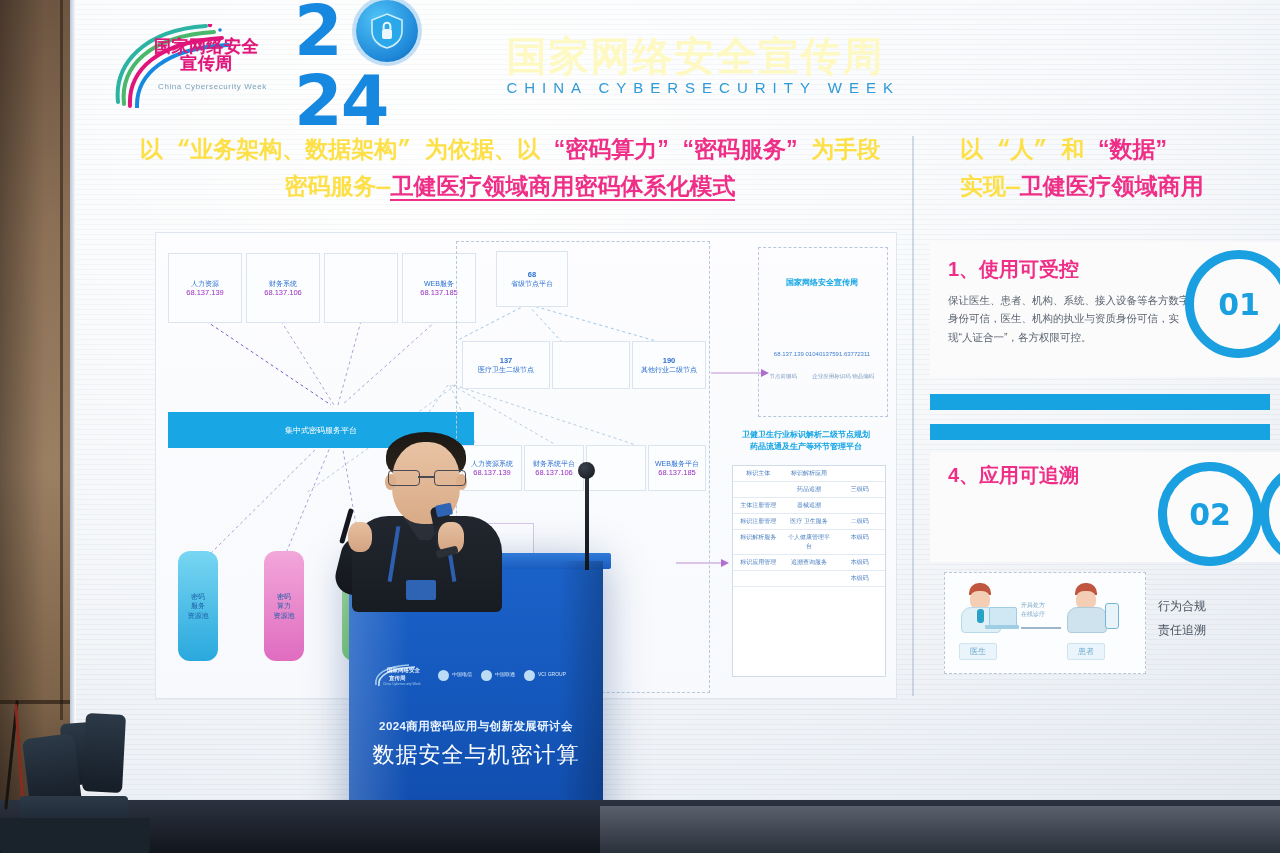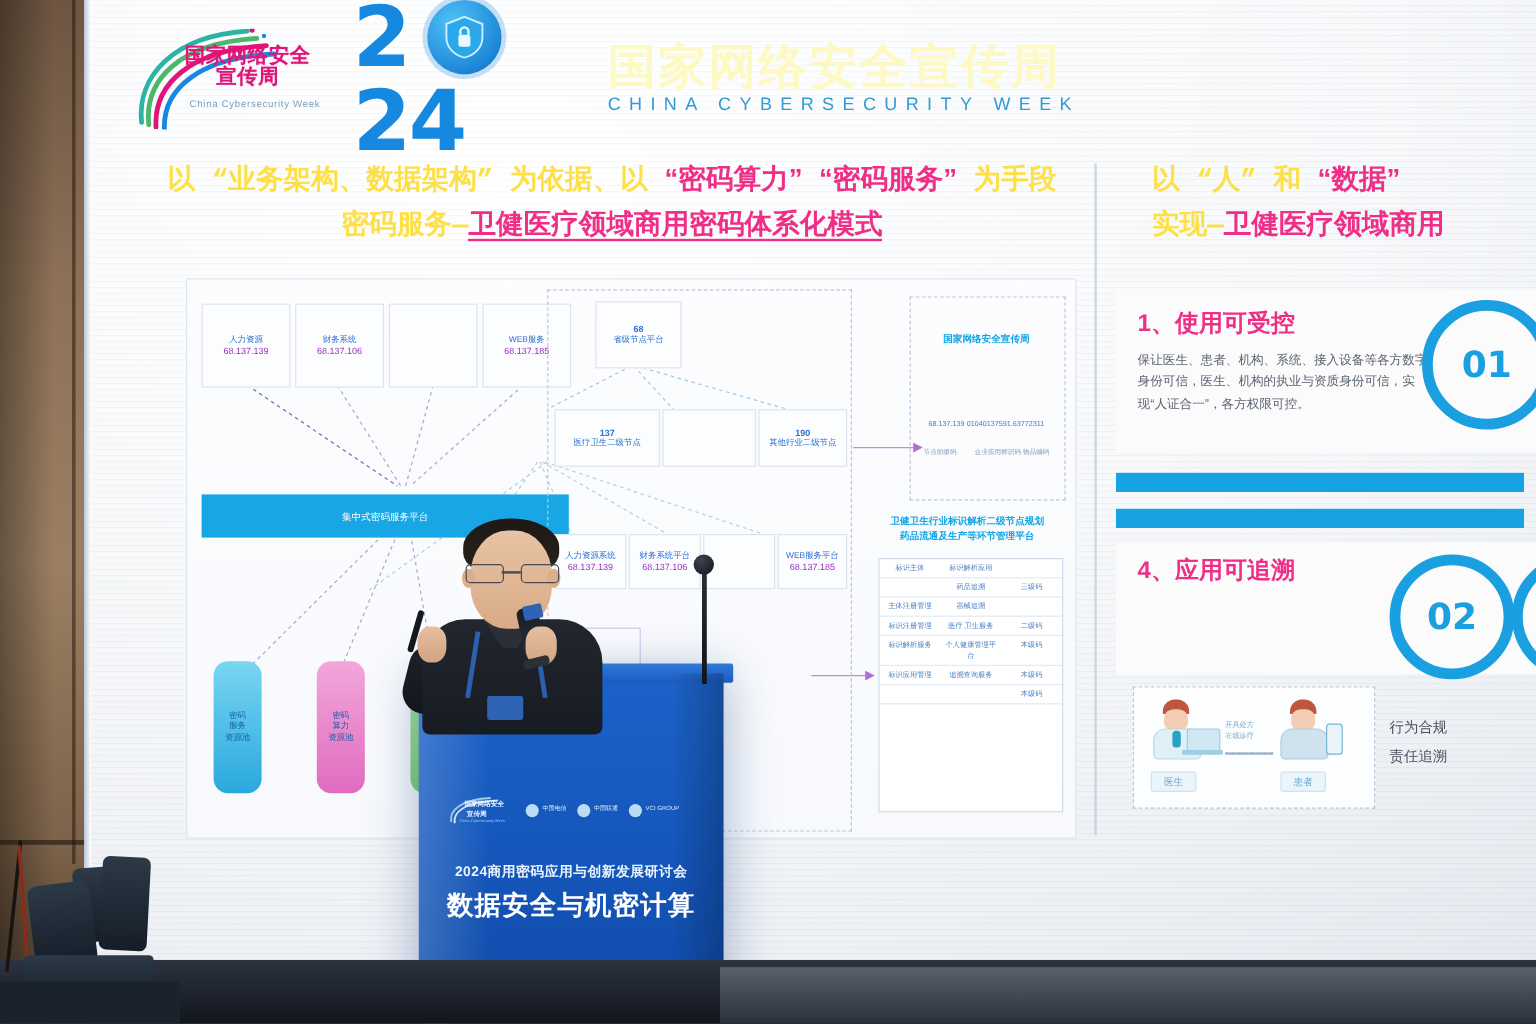--- a/index.html
+++ b/index.html
@@ -107,21 +107,21 @@
   .sponsors{position:absolute;left:24px;top:102px;width:206px;display:flex;align-items:center;gap:9px;}
   .sp-logo{display:flex;align-items:center;gap:3px;}
   .sp-mark{width:11px;height:11px;border-radius:50%;background:#bcdcf6;flex:0 0 auto;}
   .sp-txt{font-size:5px;color:#d6e9fa;line-height:1.15;white-space:nowrap;filter:blur(.25px);}
   .sp-cw{width:56px;height:24px;position:relative;}
   .sp-cw .t1{position:absolute;left:14px;top:4px;font-size:5.5px;color:#eaf5ff;font-weight:bold;}
   .sp-cw .t2{position:absolute;left:16px;top:12px;font-size:5.5px;color:#eaf5ff;font-weight:bold;}
   .sp-cw .t3{position:absolute;left:10px;top:19px;font-size:3.2px;color:#9ecbea;}
   .podium-title{position:absolute;left:0;top:158px;width:254px;text-align:center;}
   .podium-title .l1{font-size:11.5px;color:#eaf4ff;font-weight:bold;letter-spacing:.4px;filter:blur(.2px);text-align:center;}
-  .podium-title .l2{font-size:22px;color:#ffffff;font-weight:bold;letter-spacing:1px;margin-top:6px;}
+  .podium-title .l2{font-size:22px;color:#ffffff;font-weight:normal;letter-spacing:1px;margin-top:6px;}
 
   
   .speaker{position:absolute;left:330px;top:430px;width:210px;height:180px;}
   .sp-head{position:absolute;left:62px;top:12px;width:68px;height:82px;border-radius:46% 46% 44% 44%;
     background:linear-gradient(180deg,#e8c3a4,#d9ab87);}
   .sp-hair{position:absolute;left:56px;top:2px;width:80px;height:48px;border-radius:50% 50% 40% 40%;
     background:linear-gradient(180deg,#1c1814,#2b241d);}
   .sp-ear-l{position:absolute;left:55px;top:44px;width:11px;height:16px;border-radius:50%;background:#dcae8a;}
   .sp-ear-r{position:absolute;left:126px;top:44px;width:11px;height:16px;border-radius:50%;background:#dcae8a;}
   .sp-glass{position:absolute;left:58px;top:40px;width:78px;height:14px;}

